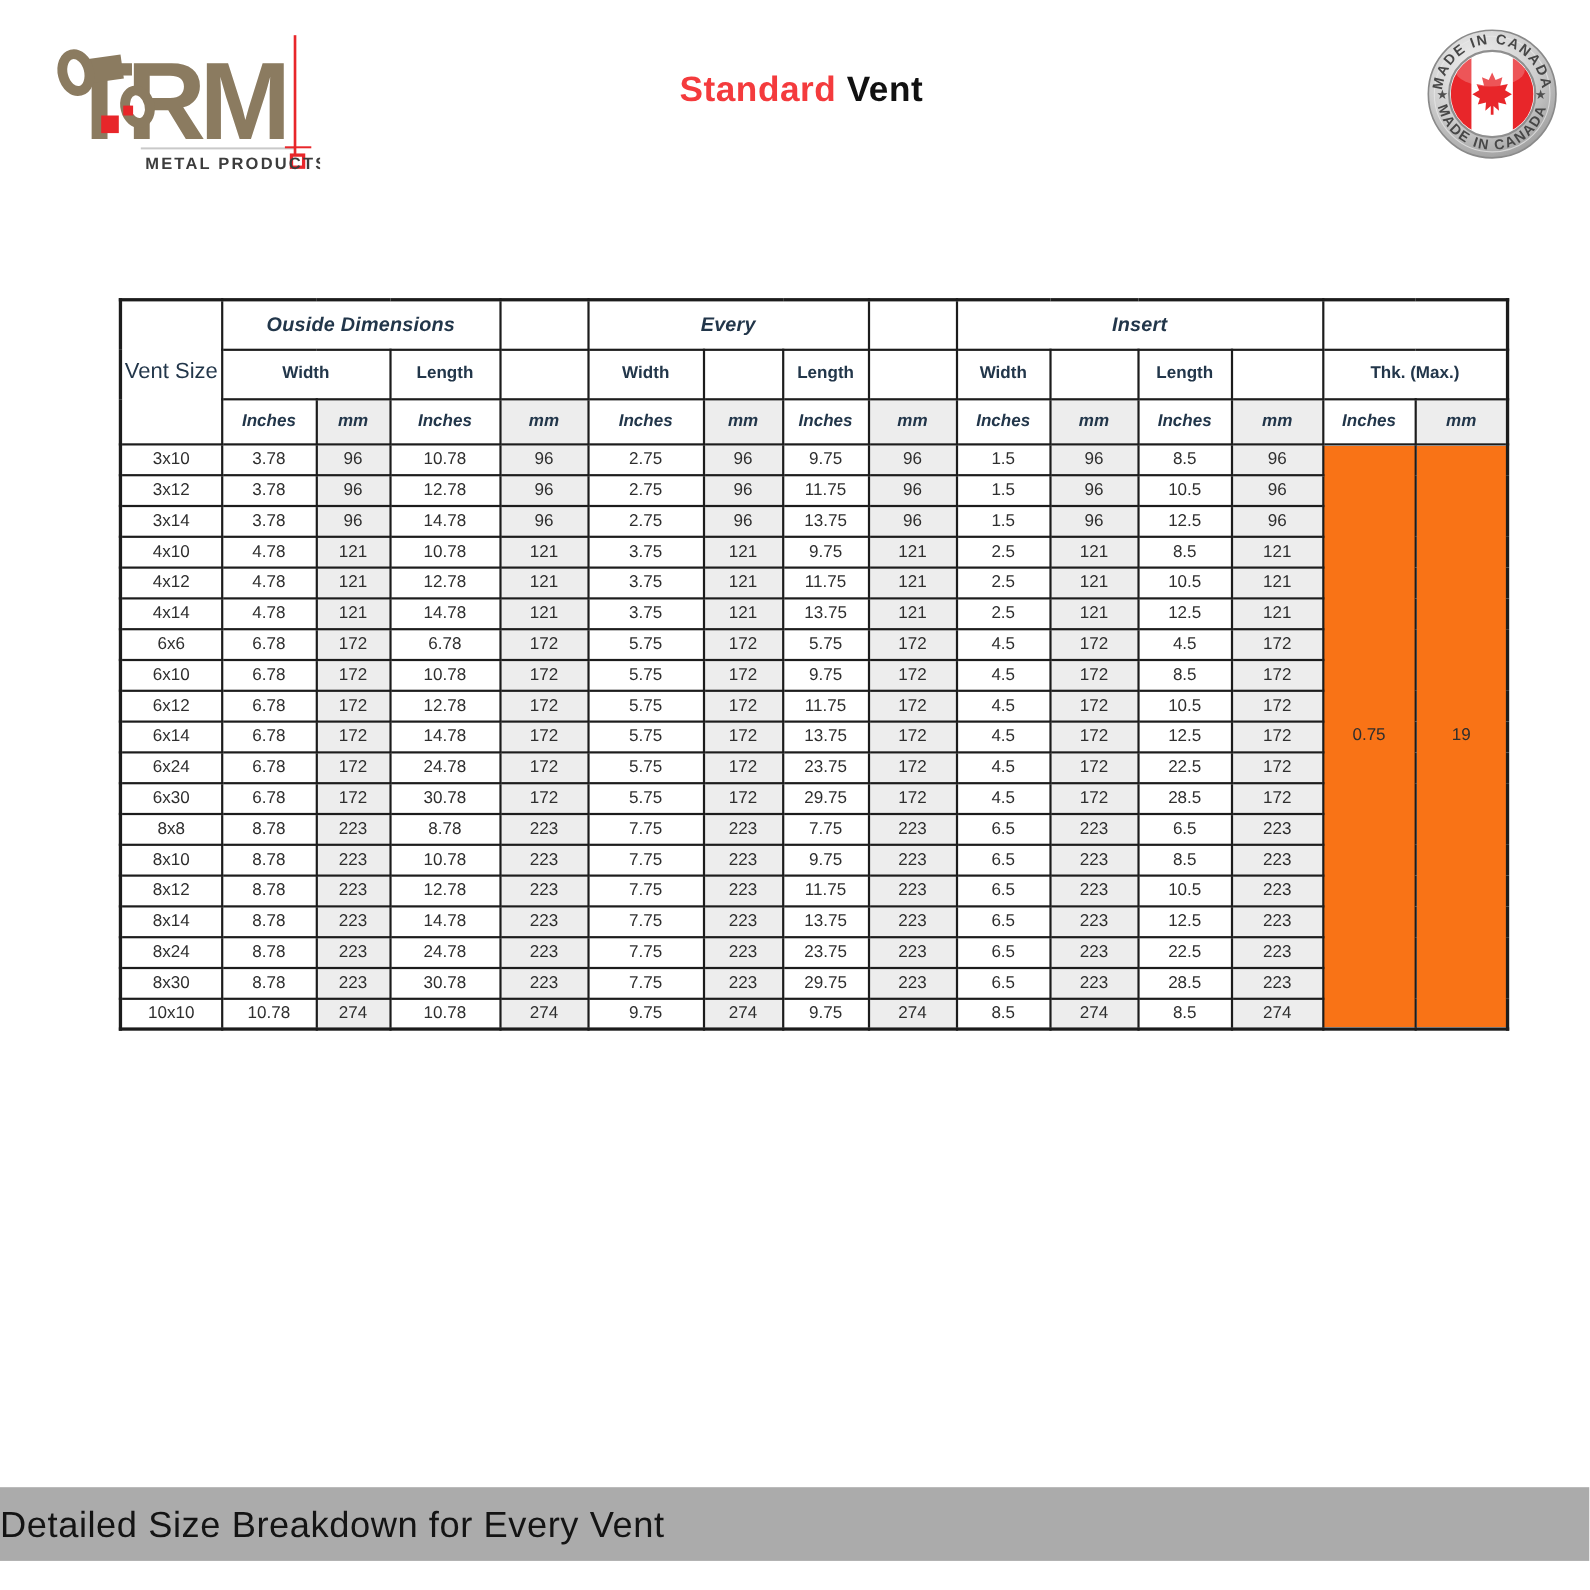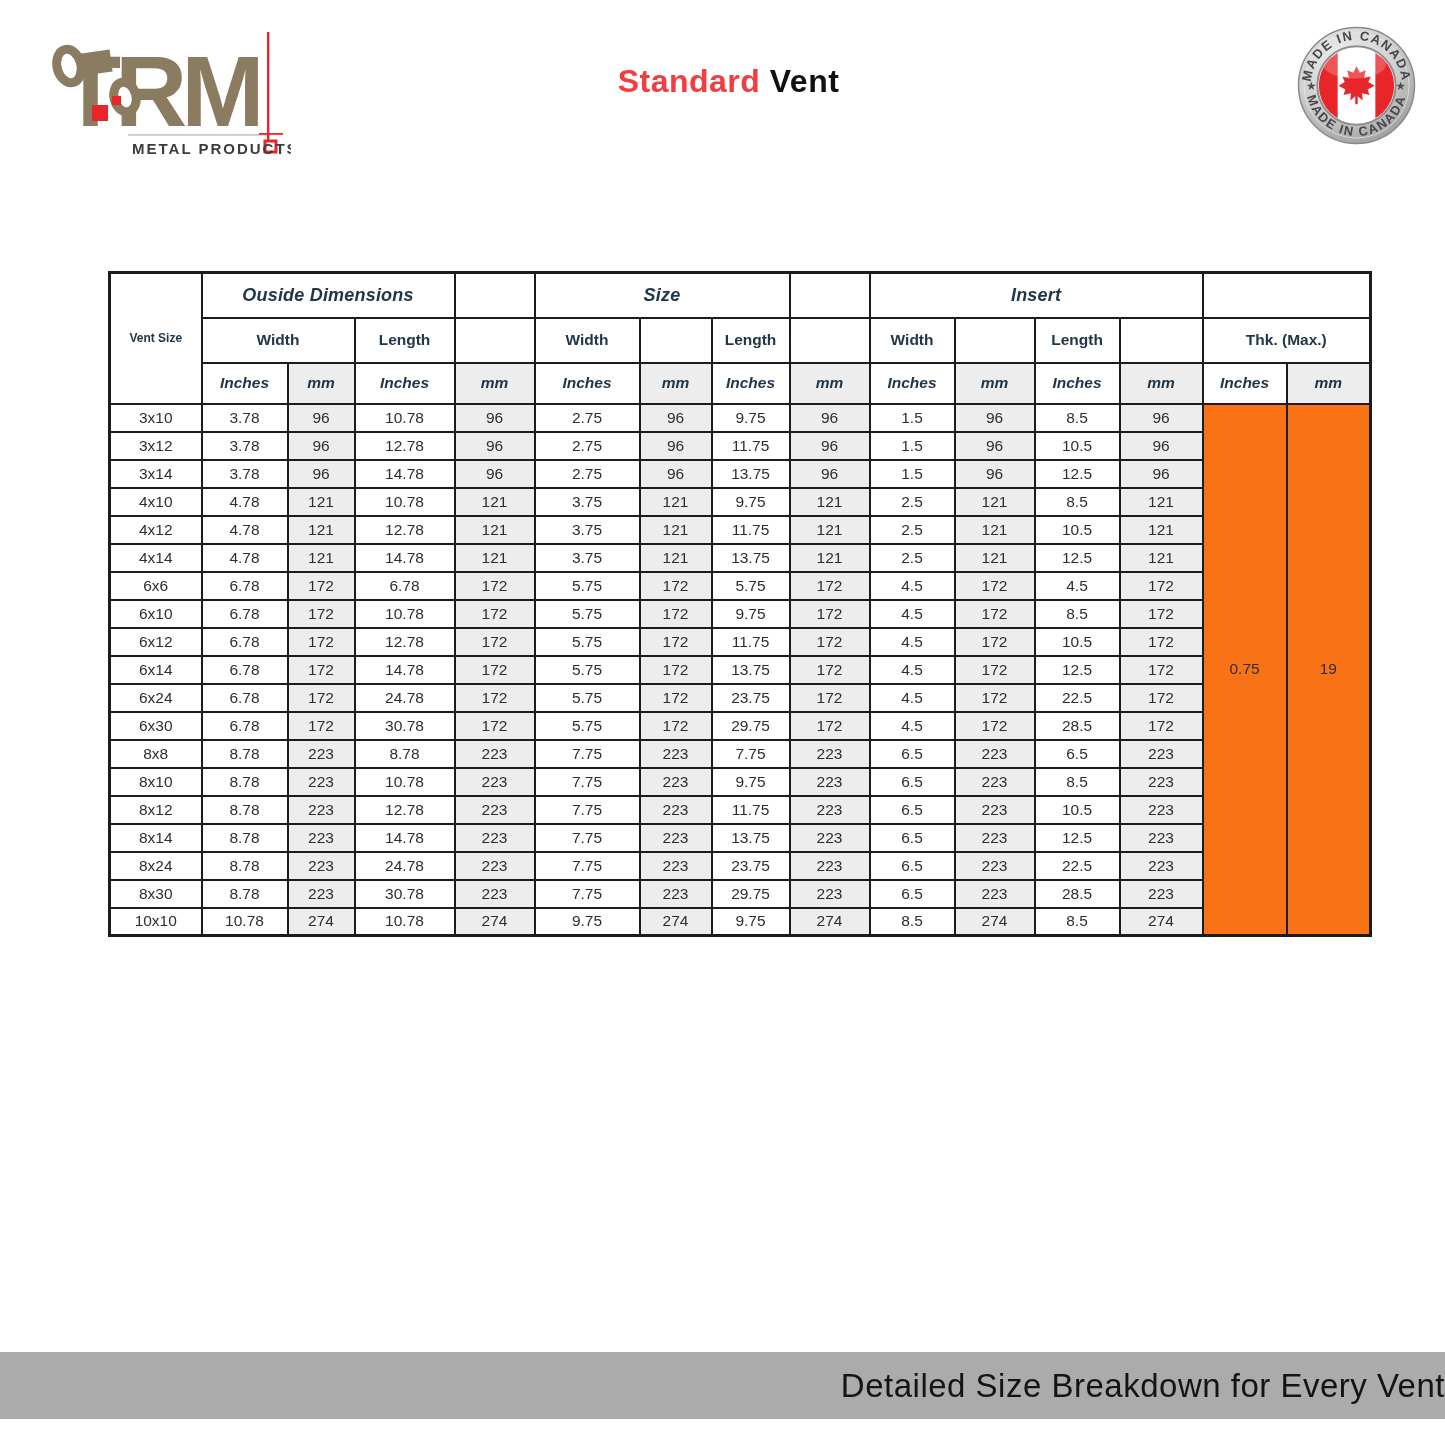--- a/index.html
+++ b/index.html
@@ -20,32 +20,32 @@
   
   .table-wrap{position:absolute;top:271px;left:108px;}
   table.dims{border-collapse:collapse;table-layout:fixed;width:1262px;
              border:3px solid #1c1c1c;background:#ffffff;}
   table.dims th,table.dims td{border:2px solid #1c1c1c;text-align:center;vertical-align:middle;
              padding:0;overflow:hidden;white-space:nowrap;}
   thead tr.h1{height:45px;}
   thead tr.h2{height:45px;}
   thead tr.h3{height:41px;}
   tbody tr{height:28px;}
-  th.corner{font-size:12px;font-weight:bold;color:#22364a;}
+  th.corner{font-size:20px;font-weight:normal;color:#22364a;}
   th.group{font-size:18px;font-weight:bold;color:#22364a;letter-spacing:.2px;font-style:italic;}
   th.sub{font-size:15.5px;font-weight:bold;color:#22364a;margin-left:32px;}
   th.unit{font-size:15.5px;font-weight:bold;color:#22364a;font-style:italic;}
   td{font-size:15.5px;color:#2e2e2e;}
   td.vent{color:#2e2e2e;}
   .shade{background:#ededed;}
   td.thk{background:#f97316;}
 
   
   .footer{position:absolute;left:0;top:1352px;width:1445px;height:67px;background:#ababab;
-          display:flex;align-items:center;justify-content:flex-end;}
+          display:flex;align-items:center;justify-content:flex-start;}
   .footer span{font-size:33px;color:#141414;letter-spacing:.5px;}
 </style>
 </head>
 <body>
 
 <div class="page">
 
   <svg class="logo" viewBox="0 0 275 160" aria-hidden="true">
     <text x="44" y="118" font-family="Liberation Sans, sans-serif" font-size="100" font-weight="bold" letter-spacing="-6" fill="#8b7b60">TRM</text>
 
@@ -130,21 +130,21 @@
           <col style="width:85px">
         <col style="width:83px">
           <col style="width:84px">
           <col style="width:84px">
       </colgroup>
       <thead id="dims-thead">
           <tr class="h1">
             <th class="corner" rowspan="3">Vent Size</th>
             <th class="group" colspan="3">Ouside Dimensions</th>
             <th class="group" colspan="1"></th>
-            <th class="group" colspan="3">Size</th>
+            <th class="group" colspan="3">Every</th>
             <th class="group" colspan="1"></th>
             <th class="group" colspan="4">Insert</th>
             <th class="group" colspan="2"></th>
           </tr>
           <tr class="h2">
             <th class="sub" colspan="2">Width</th>
             <th class="sub" colspan="1">Length</th>
             <th class="sub" colspan="1"></th>
             <th class="sub" colspan="1">Width</th>
             <th class="sub" colspan="1"></th>

